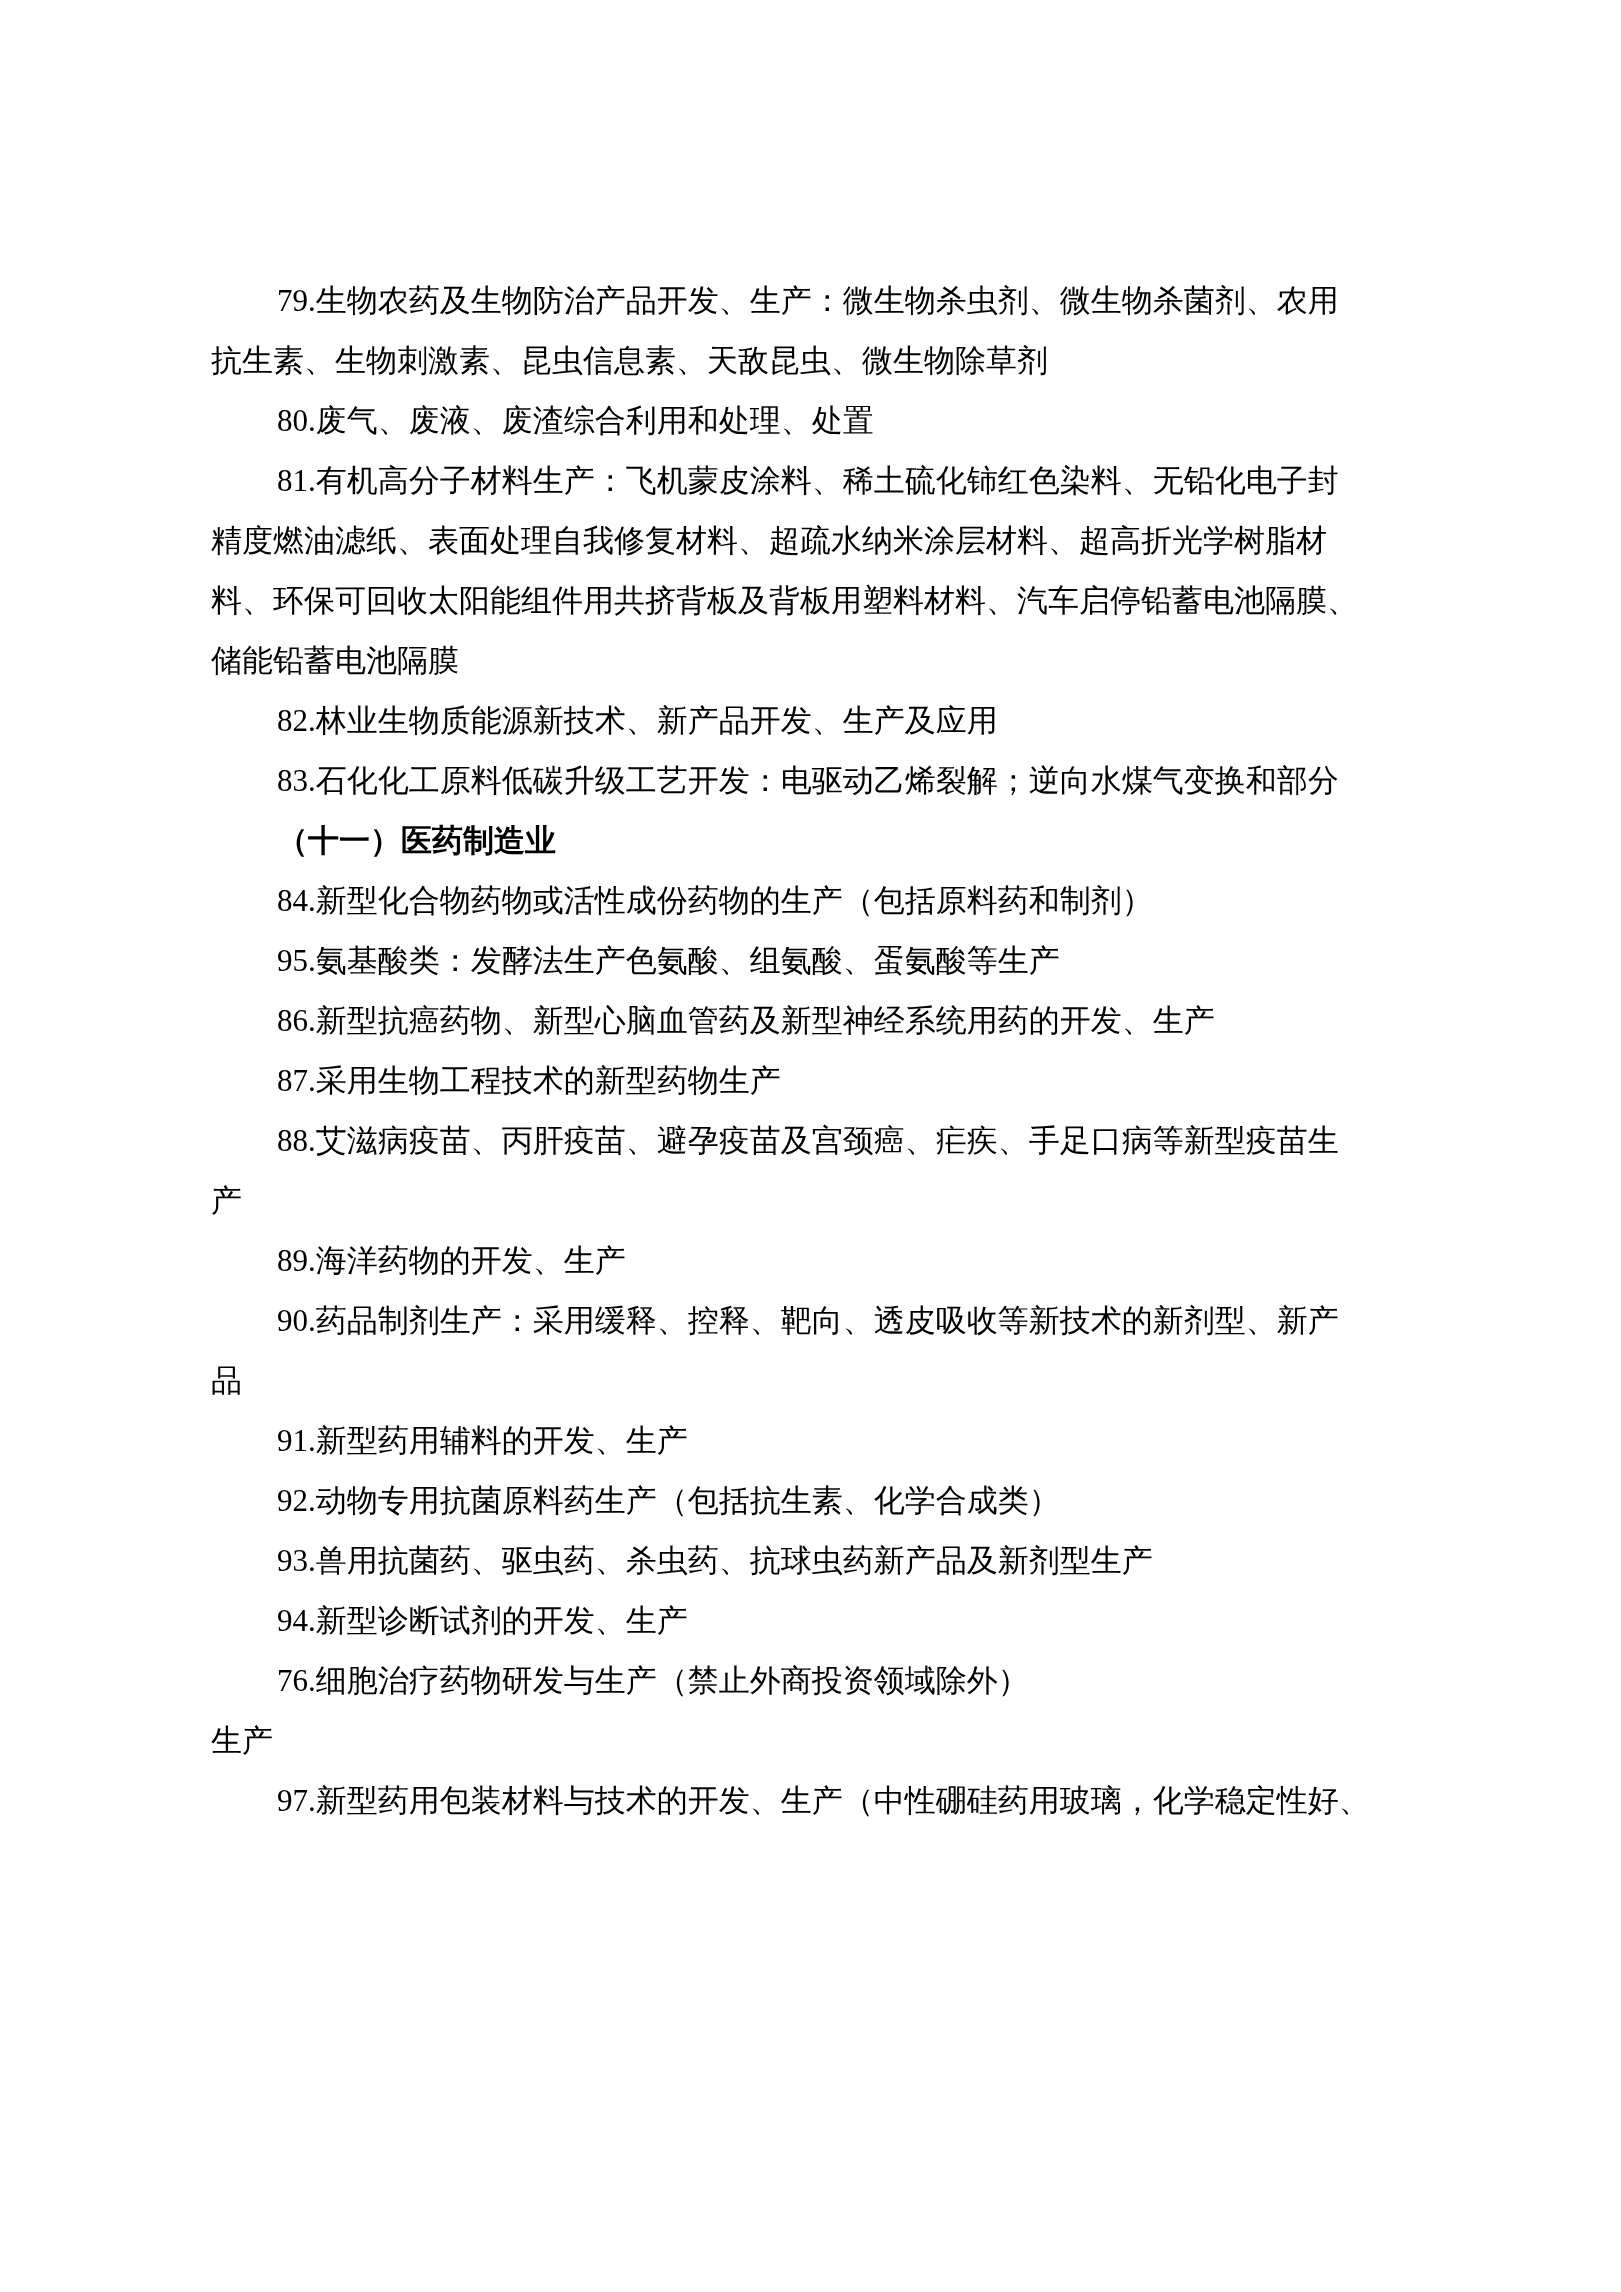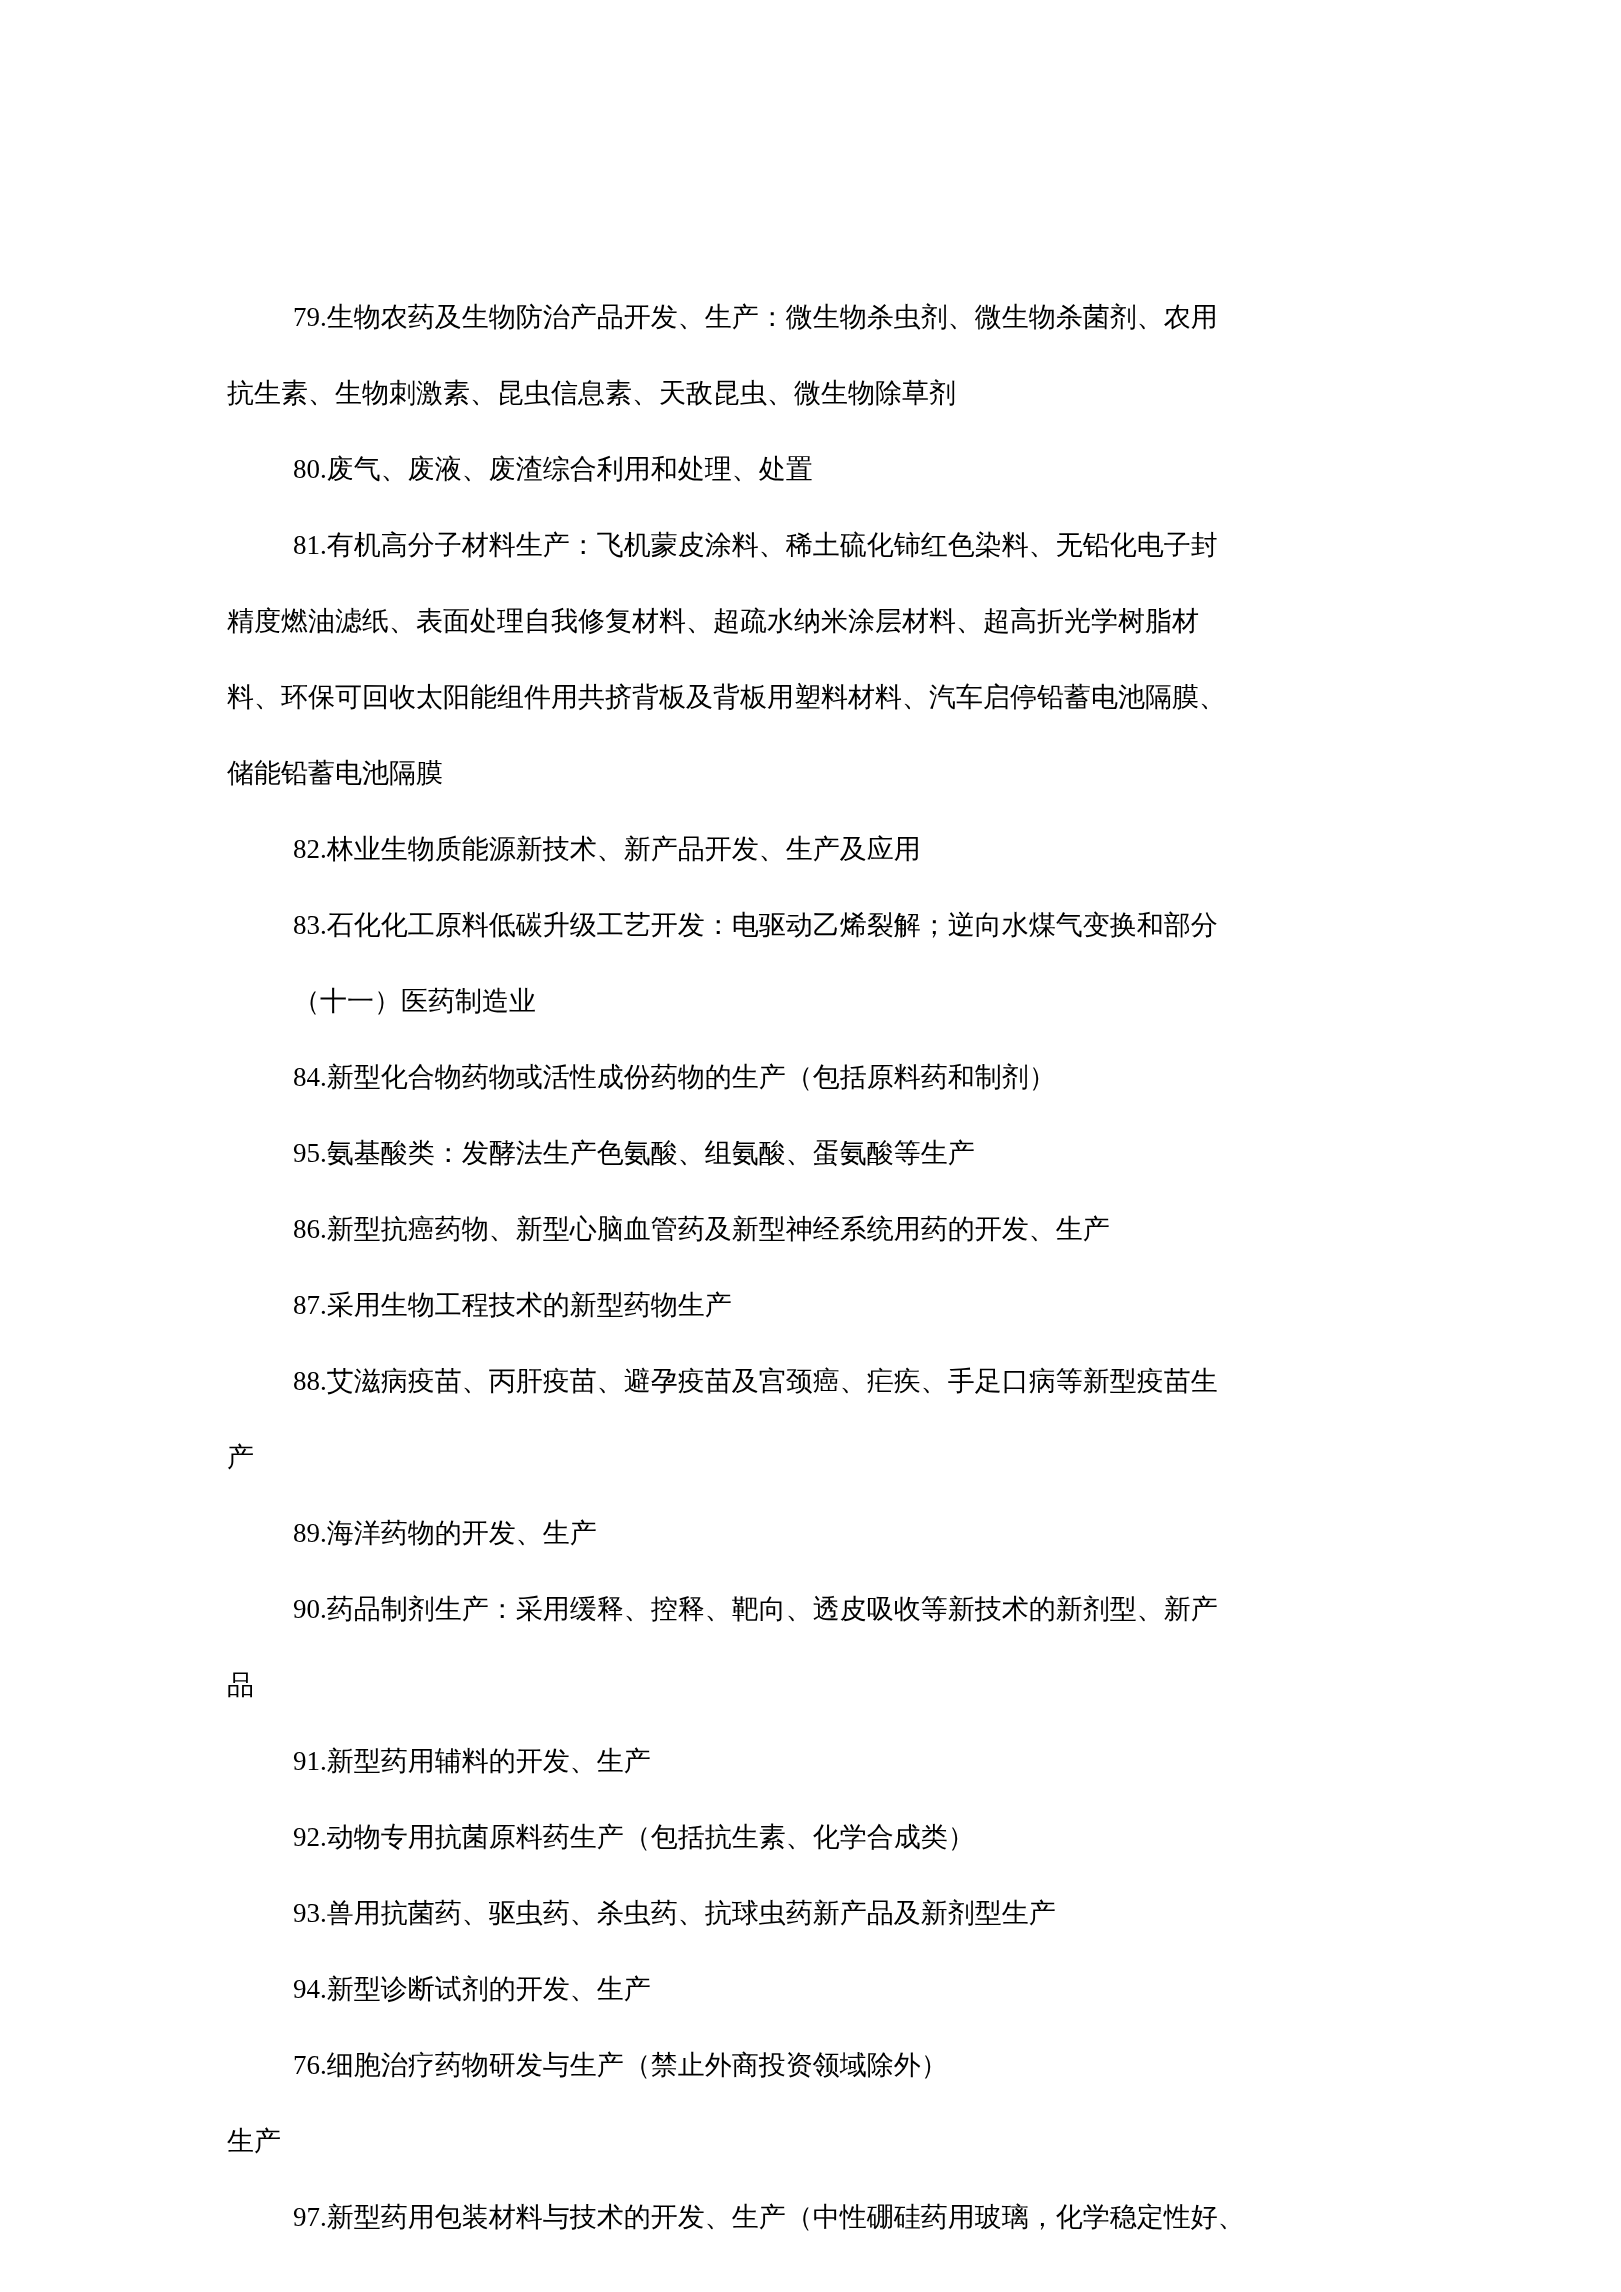--- a/index.html
+++ b/index.html
@@ -16,33 +16,33 @@
     color: #000000;
     font-family: "Liberation Serif", "DejaVu Serif", serif;
   }
   .text-block {
     position: absolute;
     left: 211px;
     top: 271px;
     width: 1208px;
   }
   .line {
-    margin: 16px;
+    margin: 0;
     padding: 0;
-    font-size: 27px;
+    font-size: 31px;
     line-height: 60px;
     white-space: nowrap;
     letter-spacing: 0;
     font-feature-settings: "halt" 1;
   }
   .line.indent {
     text-indent: 66px;
   }
   .line.heading {
-    font-weight: normal;
+    font-weight: bold;
   }
 </style>
 </head>
 <body>
 
 <div class="page">
   <div class="text-block">
     <p class="line indent">79.生物农药及生物防治产品开发、生产：微生物杀虫剂、微生物杀菌剂、农用</p>
     <p class="line">抗生素、生物刺激素、昆虫信息素、天敌昆虫、微生物除草剂</p>
     <p class="line indent">80.废气、废液、废渣综合利用和处理、处置</p>

